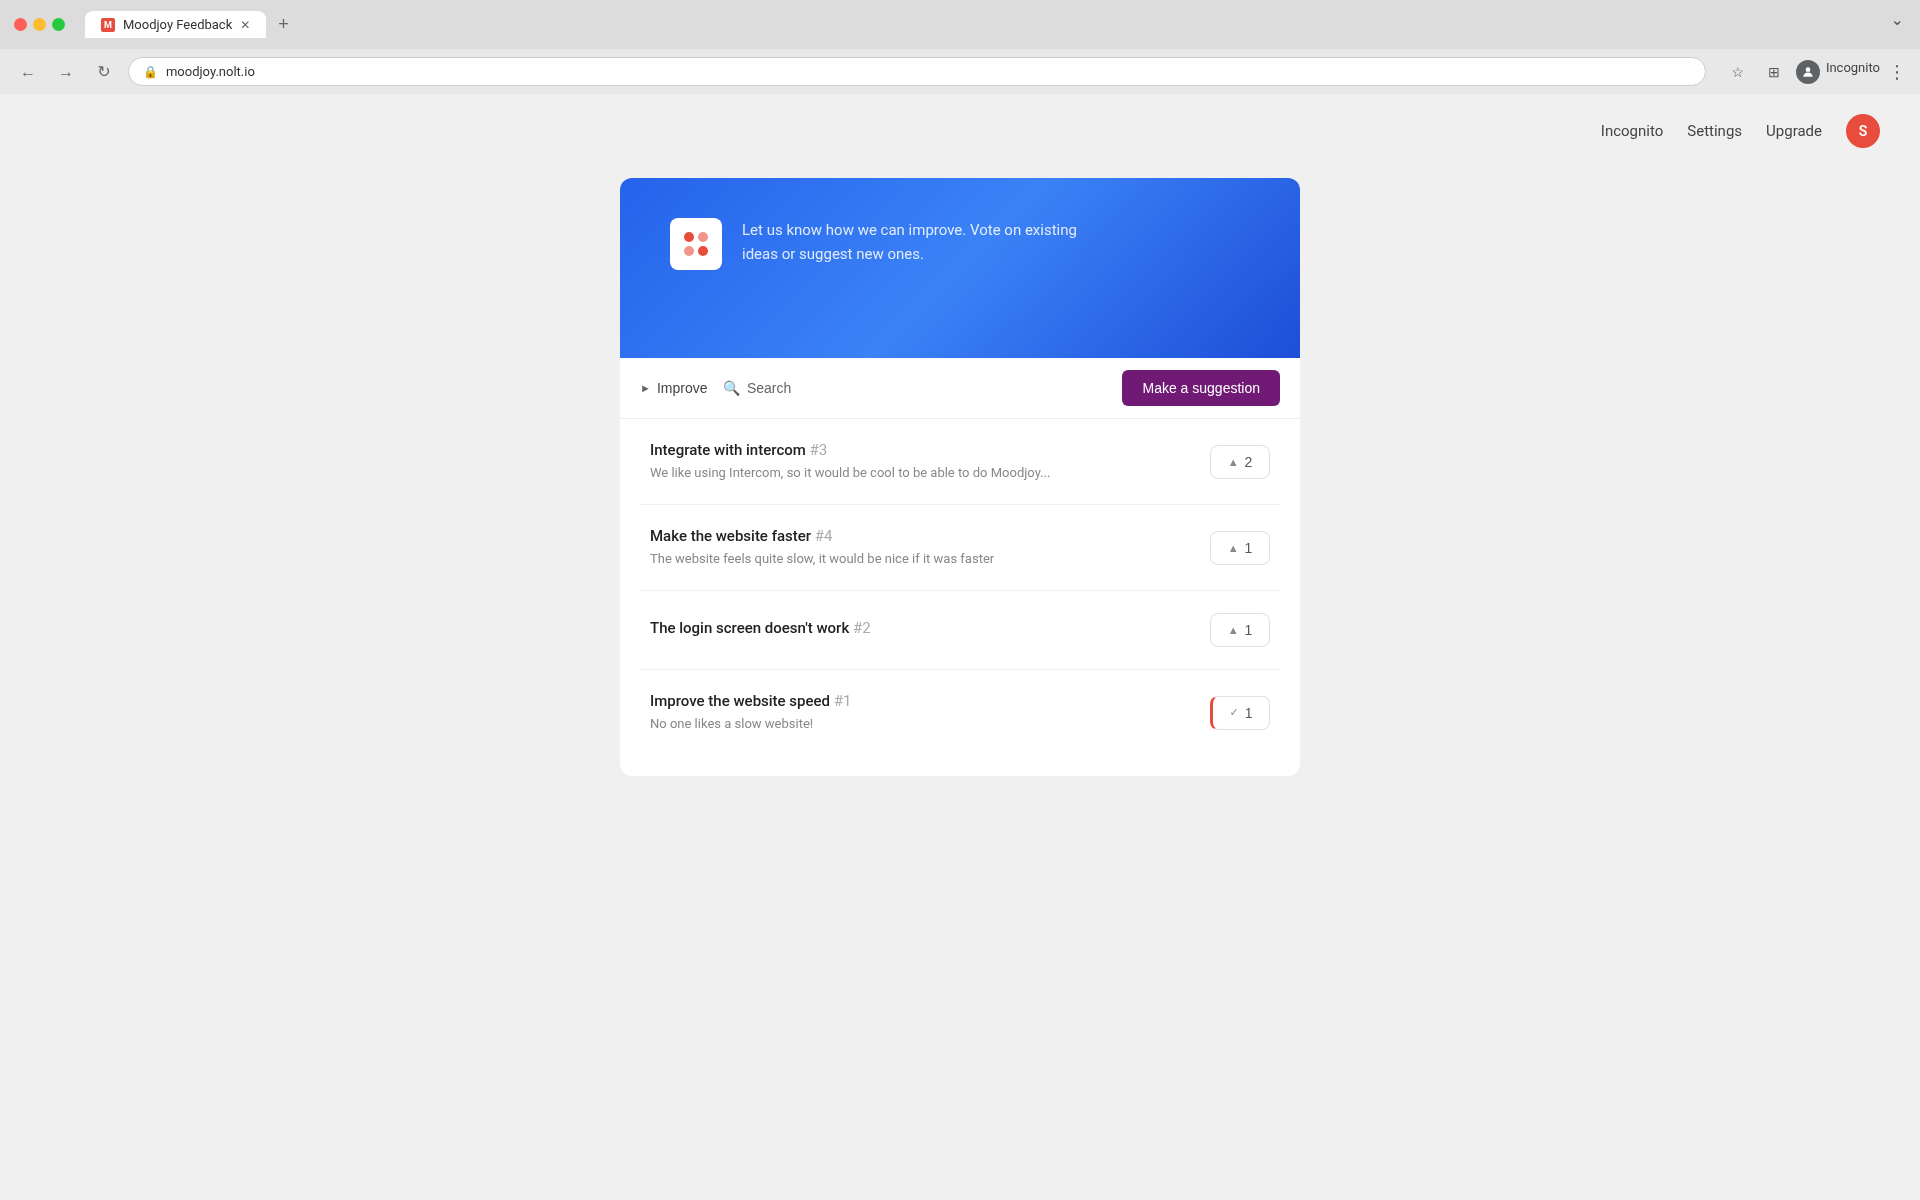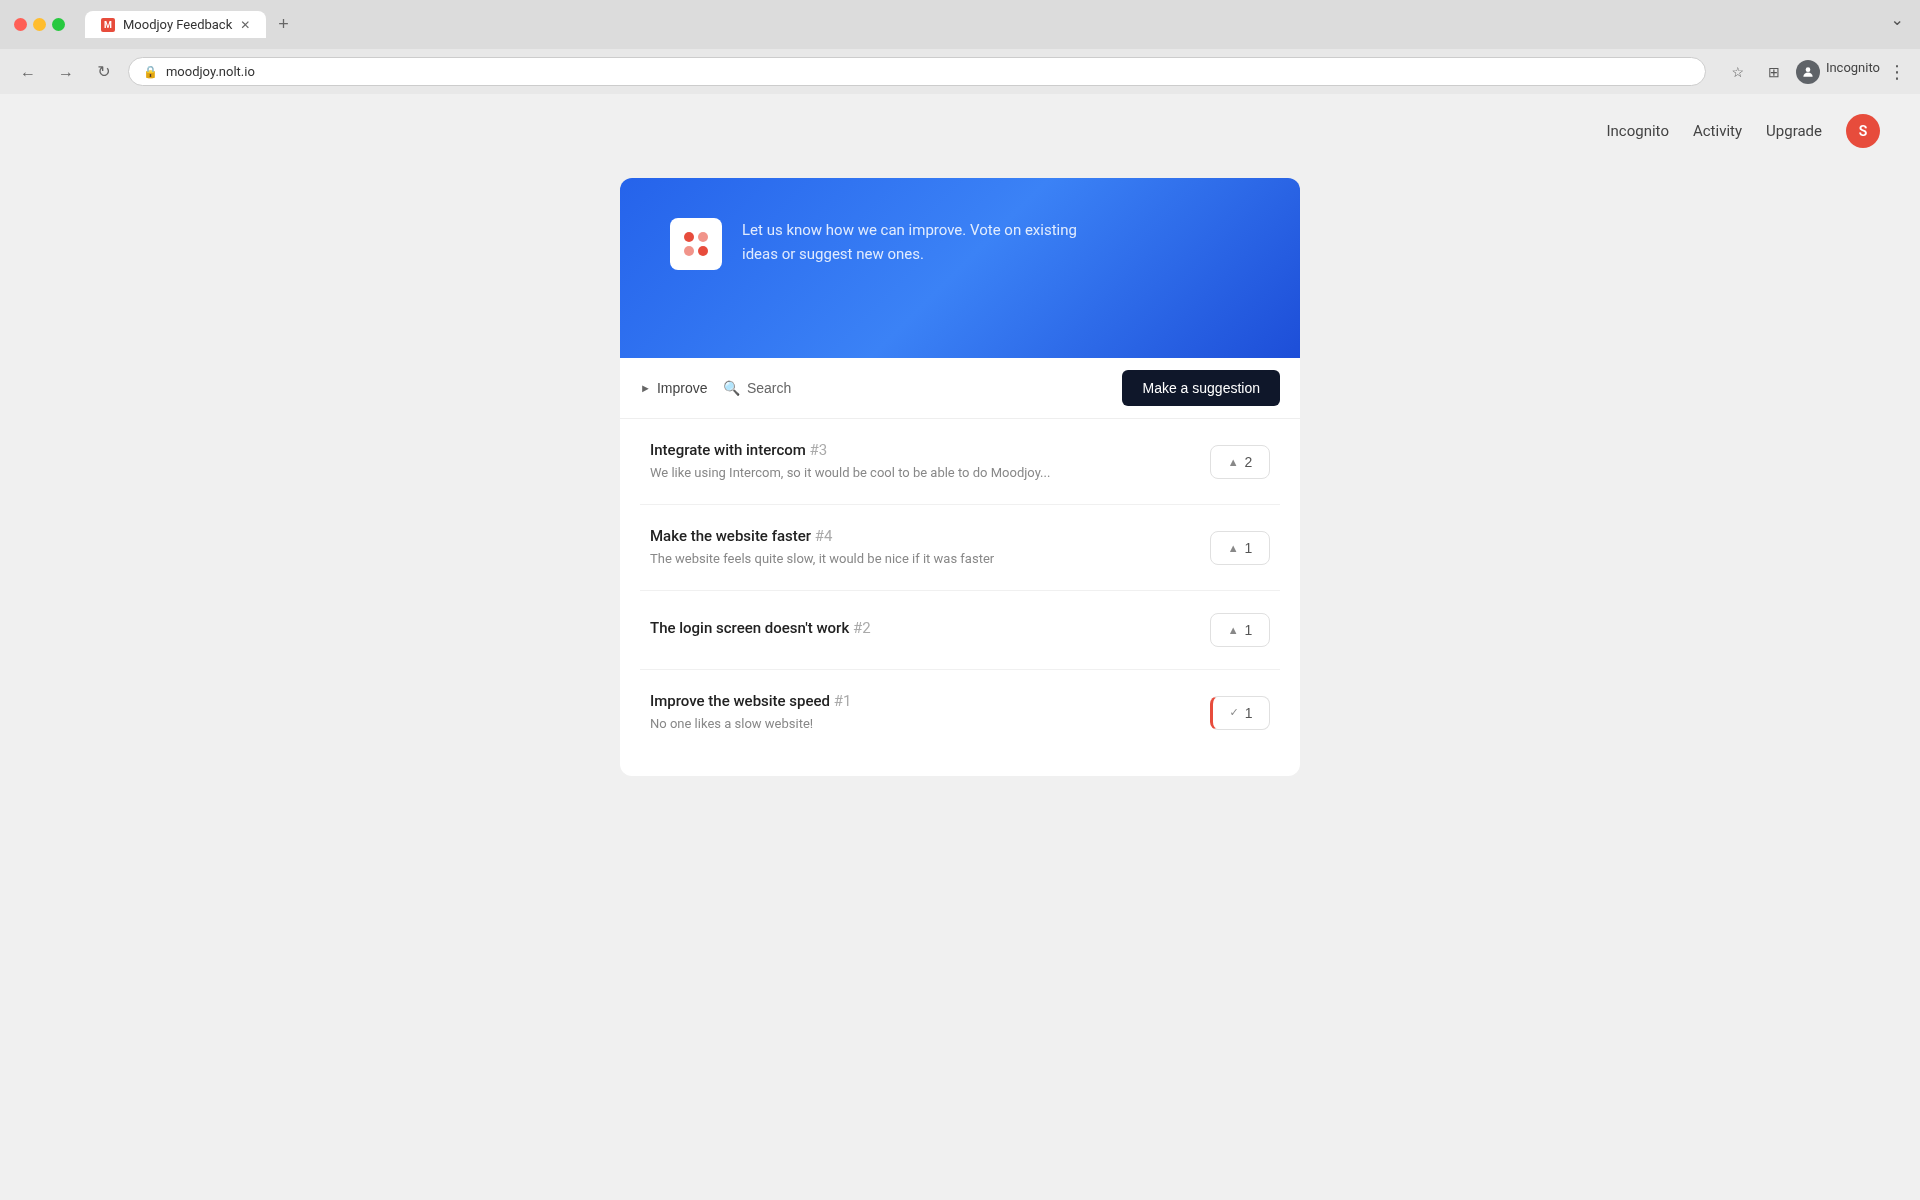--- a/index.html
+++ b/index.html
@@ -298,21 +298,21 @@
       gap: 6px;
       font-size: 14px;
       color: #666;
       cursor: pointer;
       background: none;
       border: none;
     }
 
     .make-suggestion-btn {
       margin-left: auto;
-      background: #0f172a;
+      background: #701a75;
       color: white;
       border: none;
       border-radius: 6px;
       padding: 10px 20px;
       font-size: 14px;
       font-weight: 500;
       cursor: pointer;
     }
 
     
@@ -450,21 +450,21 @@
       </div>
       <button class="more-btn">⋮</button>
     </div>
   </div>
 </div>
 
 <div class="page-content">
 
   <div class="site-nav">
     <a class="nav-link">Incognito</a>
-    <a class="nav-link">Activity</a>
+    <a class="nav-link">Settings</a>
     <a class="upgrade-link">Upgrade</a>
     <div class="user-avatar">S</div>
   </div>
 
   <div class="main-container">
 
     <div class="hero-banner">
       <div class="logo-box">
         <div class="logo-dots">
           <div class="dot dot-red"></div>

